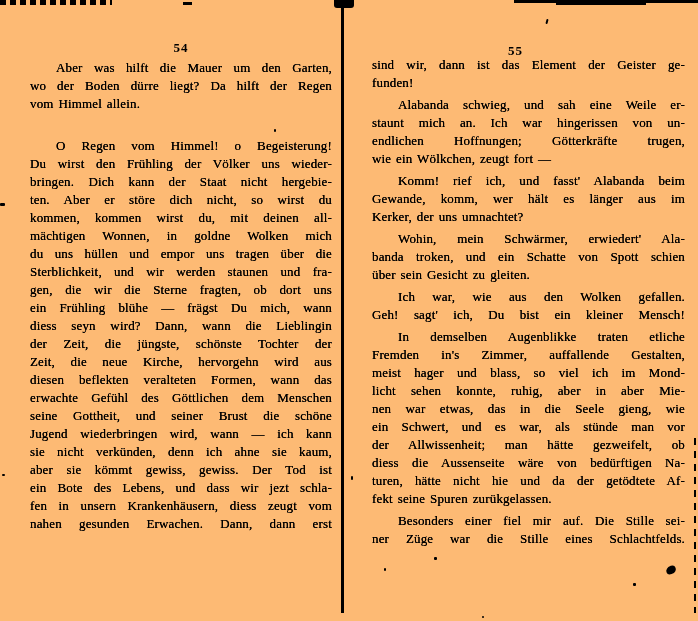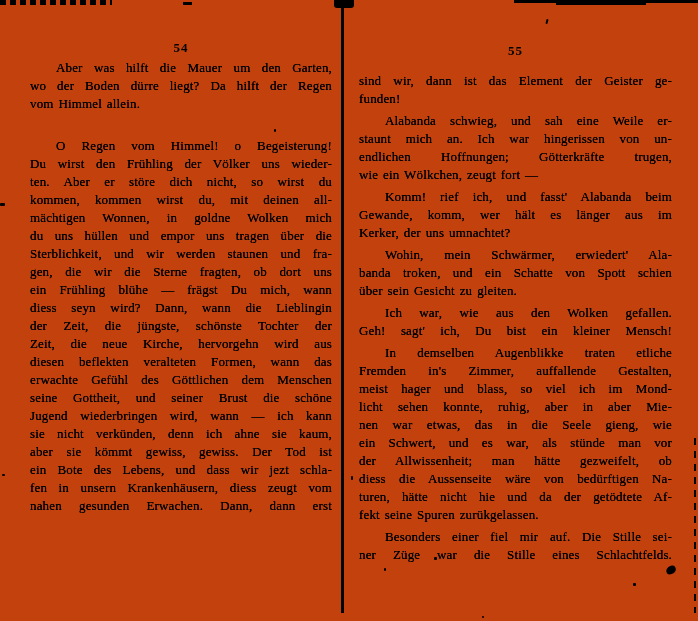--- a/index.html
+++ b/index.html
@@ -8,21 +8,21 @@
     width: 698px;
     height: 621px;
     background: #ffffff;
     overflow: hidden;
     font-family: "Liberation Serif", "DejaVu Serif", serif;
   }
   #spread {
     position: relative;
     width: 698px;
     height: 621px;
-    background: #c2410c;
+    background: #fdba74;
     color: #000000;
   }
   .page {
     position: absolute;
     top: 0;
   }
   .page-number {
     position: absolute;
     width: 100%;
     text-align: center;
@@ -32,21 +32,21 @@
   }
   .page-body {
     position: absolute;
     width: 100%;
   }
   #left-page  { left: 30px;  width: 302px; height: 621px; }
   #right-page { left: 359px; width: 313px; height: 503px; }
   #left-page  .page-number { top: 40px; }
   #right-page .page-number { top: 43px; }
   #left-page  .page-body { top: 59px; }
-  #right-page .page-body { top: 72px; }
+  #right-page .page-body { top: 56px; margin-left: 13px; }
 
   .para { margin: 0; padding: 0; }
   #left-page  .para + .para { margin-top: 24px; }
   #right-page .para + .para { margin-top: 4px; }
 
   .line {
     font-size: 13px;
     line-height: 18px;
     height: 18px;
     text-align: justify;
@@ -83,20 +83,21 @@
     <div class="page-number">54</div>
     <div class="page-body">
         <div class="para">
           <div class="line first">Aber was hilft die Mauer um den Garten,</div>
           <div class="line">wo der Boden dürre liegt? Da hilft der Regen</div>
           <div class="line unjust">vom Himmel allein.</div>
         </div>
         <div class="para">
           <div class="line first">O Regen vom Himmel! o Begeisterung!</div>
           <div class="line">Du wirst den Frühling der Völker uns wieder-</div>
+          <div class="line">bringen. Dich kann der Staat nicht hergebie-</div>
           <div class="line">ten. Aber er störe dich nicht, so wirst du</div>
           <div class="line">kommen, kommen wirst du, mit deinen all-</div>
           <div class="line">mächtigen Wonnen, in goldne Wolken mich</div>
           <div class="line">du uns hüllen und empor uns tragen über die</div>
           <div class="line">Sterblichkeit, und wir werden staunen und fra-</div>
           <div class="line">gen, die wir die Sterne fragten, ob dort uns</div>
           <div class="line">ein Frühling blühe — frägst Du mich, wann</div>
           <div class="line">diess seyn wird? Dann, wann die Lieblingin</div>
           <div class="line">der Zeit, die jüngste, schönste Tochter der</div>
           <div class="line">Zeit, die neue Kirche, hervorgehn wird aus</div>

